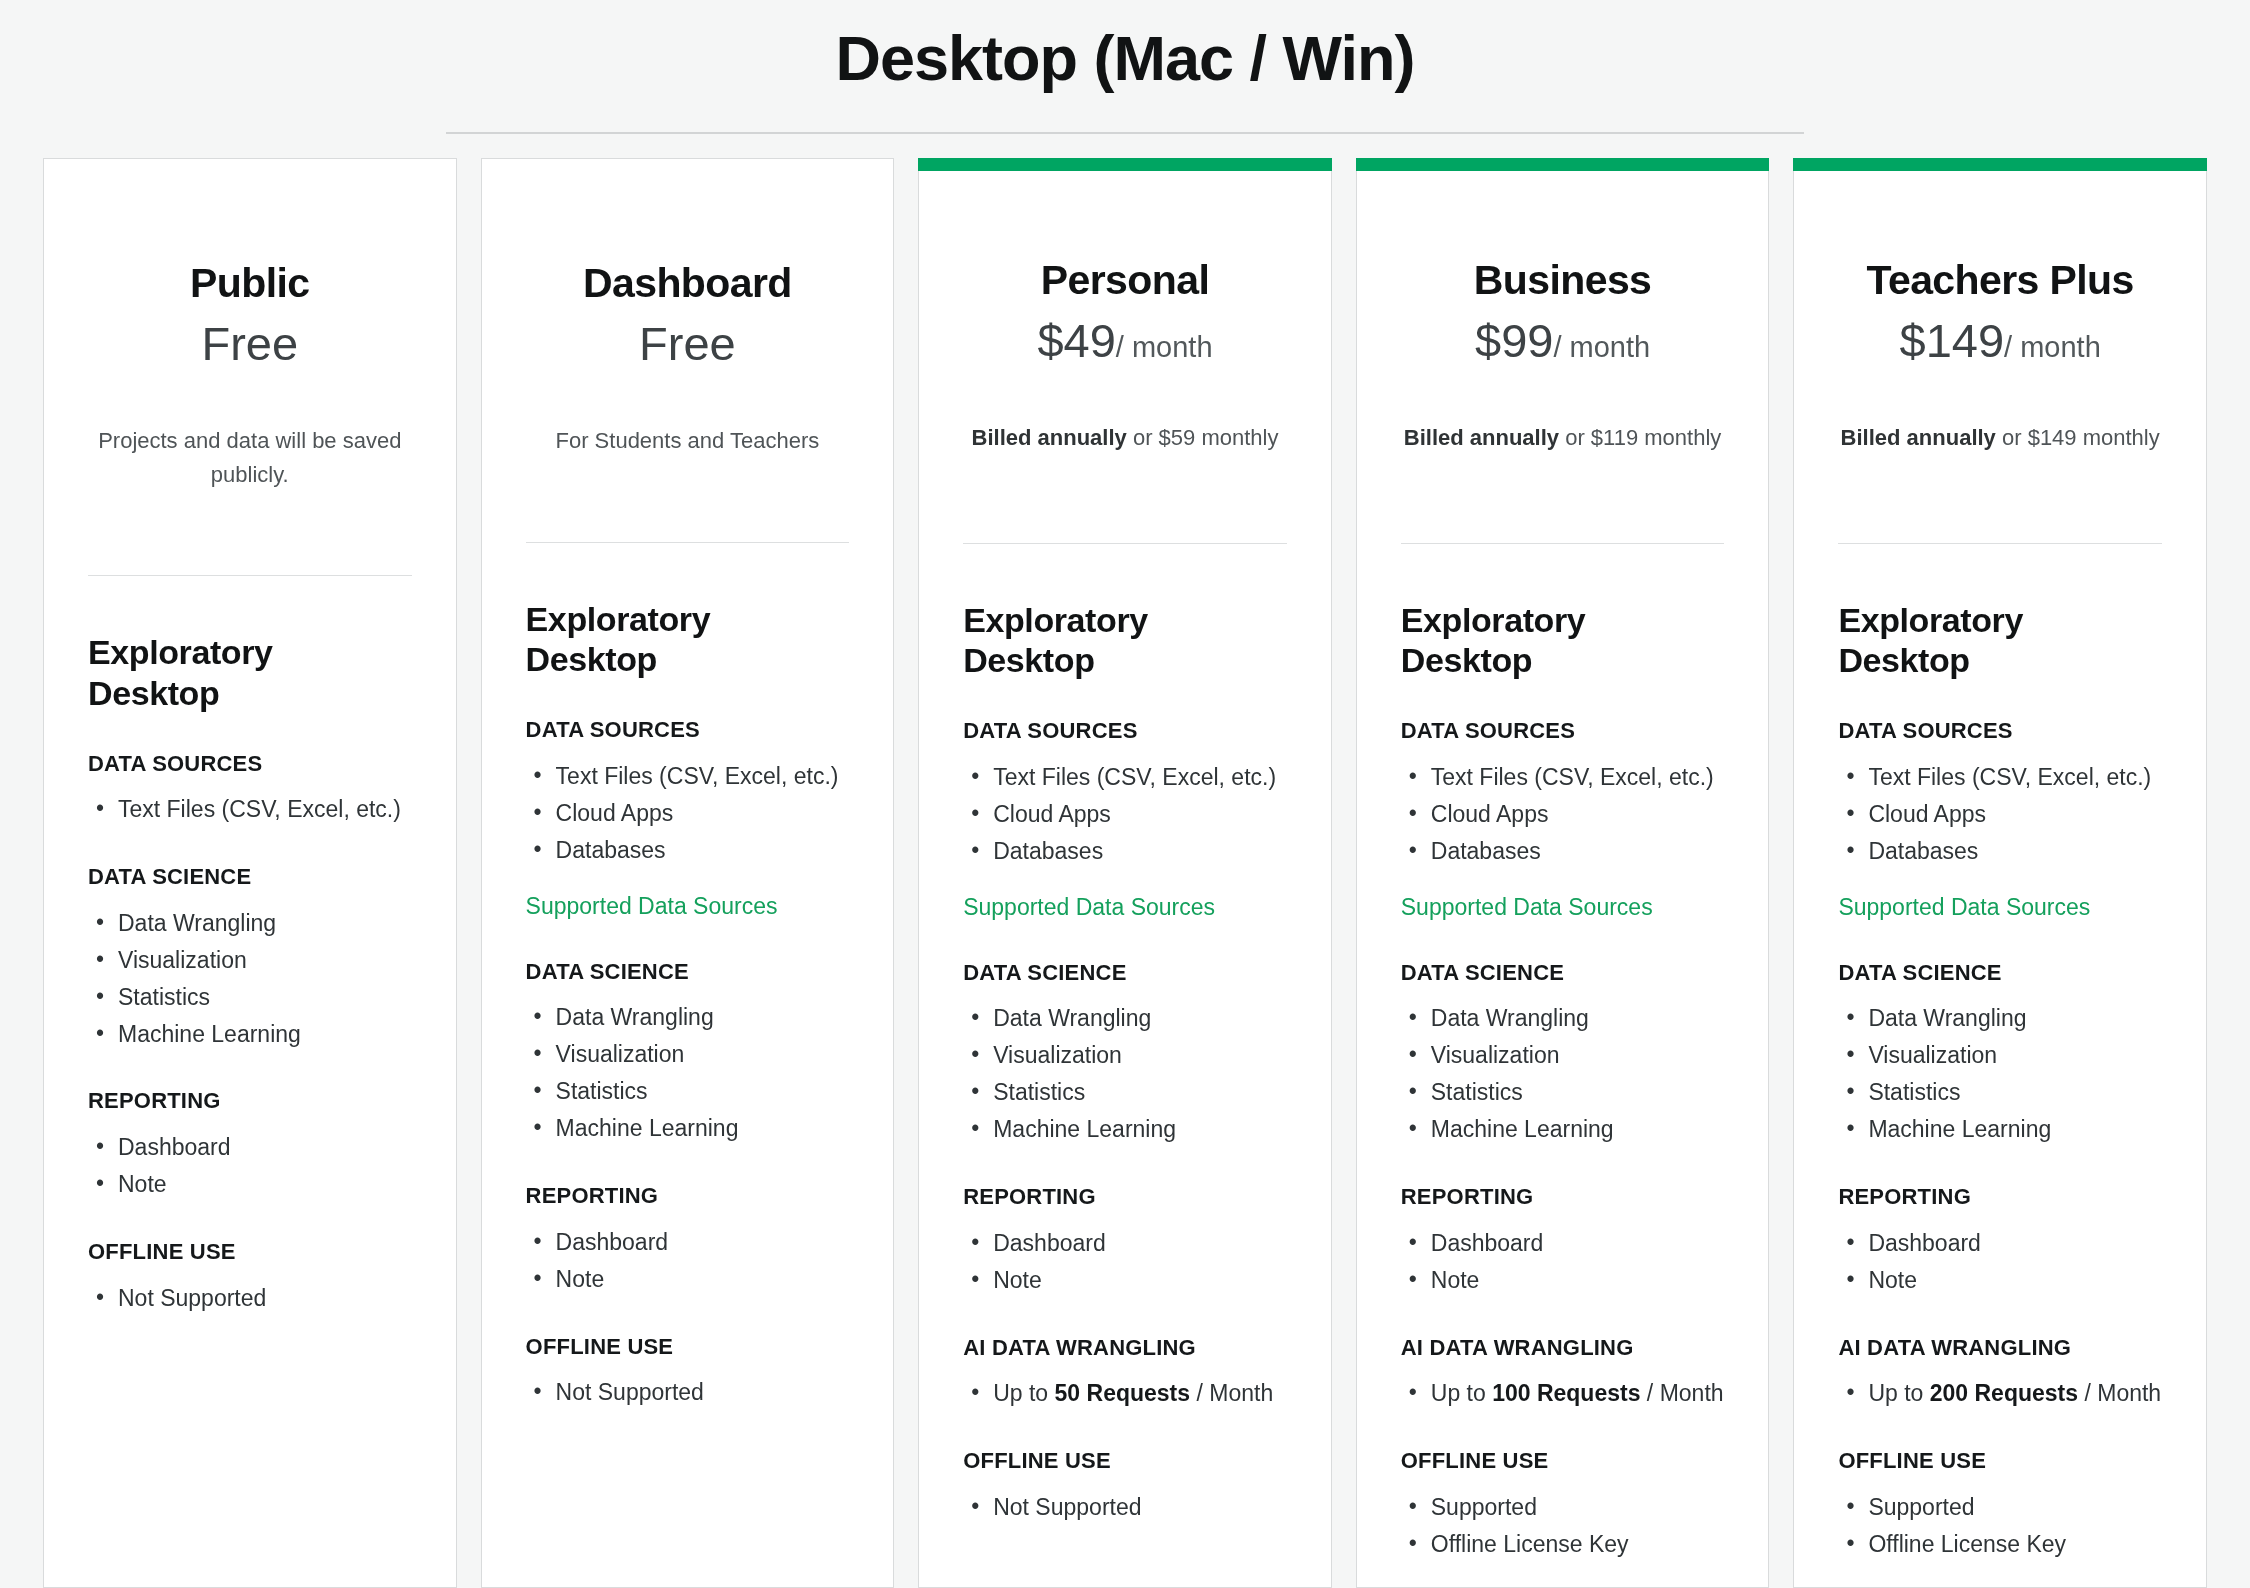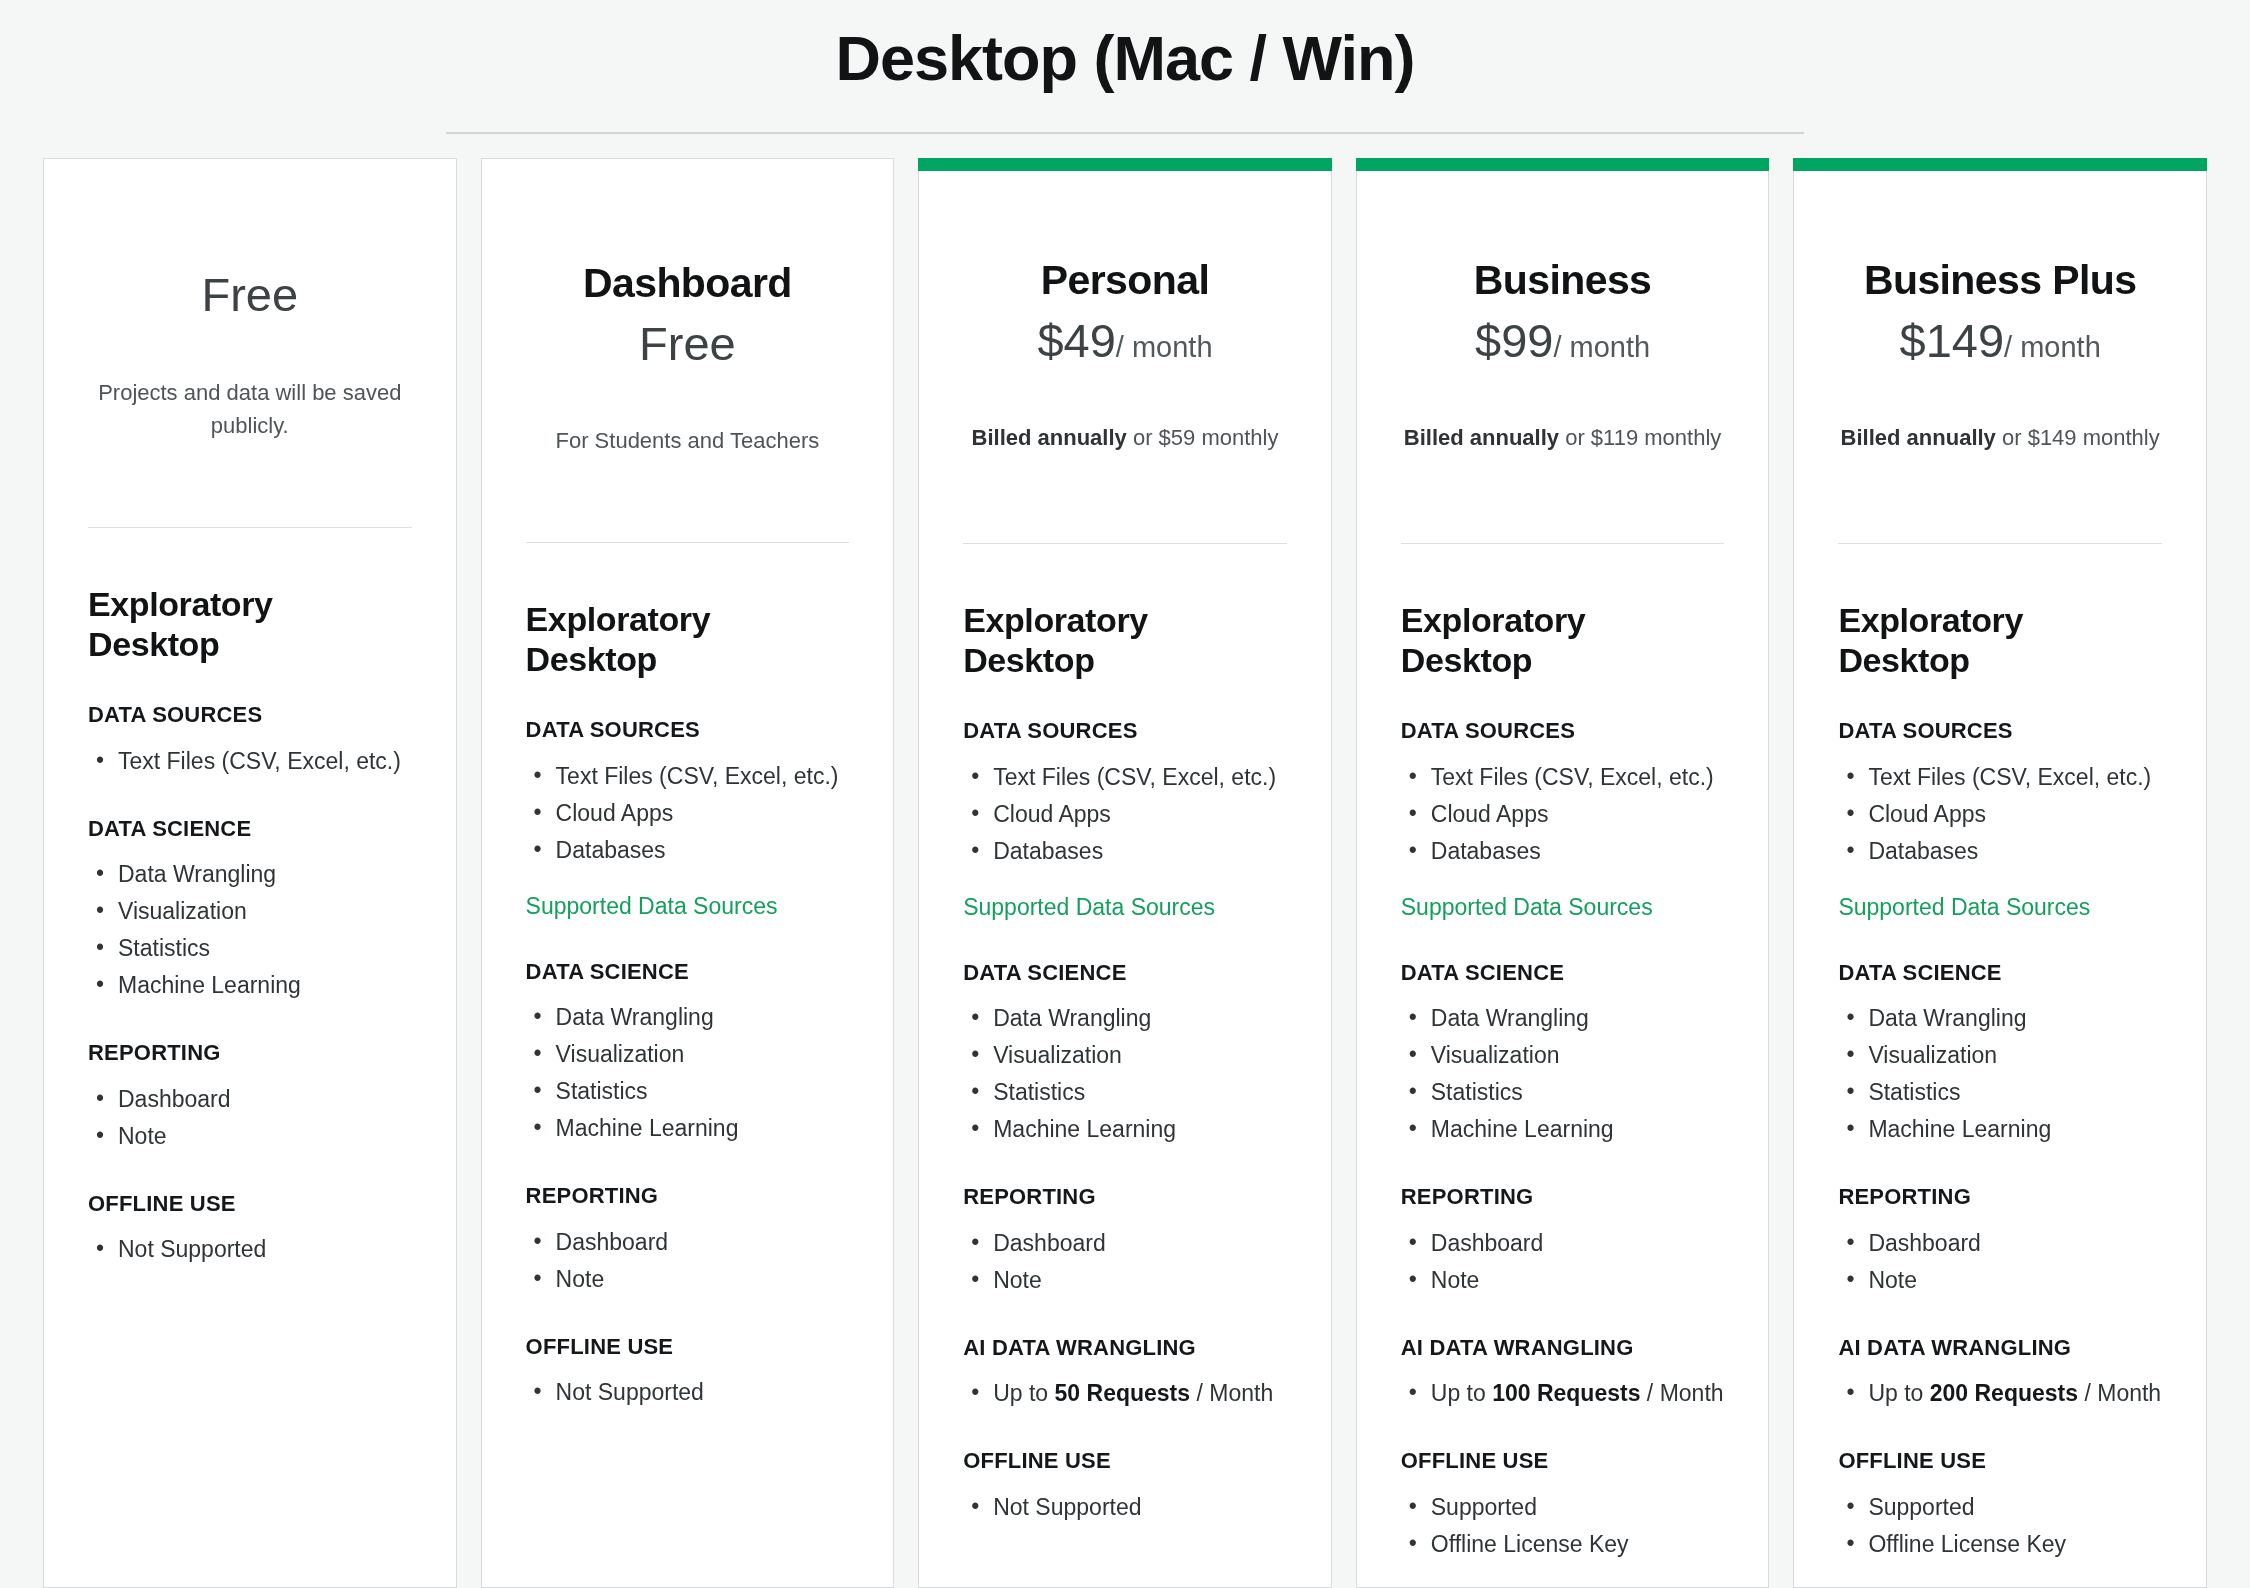--- a/index.html
+++ b/index.html
@@ -175,20 +175,21 @@
 <body>
 
 <div class="page">
 
   <h1 class="page-title">Desktop (Mac / Win)</h1>
   <div class="title-divider"></div>
 
   <div class="cards" id="cards-root">
       <div class="card no-accent">
         <div class="card-head">
+          <div class="plan-name">Public</div>
           <div class="plan-price"><span class="amount">Free</span></div>
           <div class="plan-note"><span>Projects and data will be saved publicly.</span></div>
         </div>
         <div class="spacer-free"></div>
         <div class="card-divider"></div>
         <div class="after-divider"></div>
         <div class="feature-title">Exploratory Desktop</div>
         <div class="group">
           <div class="group-label">DATA SOURCES</div>
           <ul class="group-items">
@@ -355,21 +356,21 @@
           <div class="group-label">OFFLINE USE</div>
           <ul class="group-items">
             <li><span>Supported</span></li>
             <li><span>Offline License Key</span></li>
           </ul>
         </div>
       </div>
       <div class="card">
         <div class="accent"></div>
         <div class="card-head">
-          <div class="plan-name">Business Plus</div>
+          <div class="plan-name">Teachers Plus</div>
           <div class="plan-price"><span class="amount">$149</span><span class="per">/ month</span></div>
           <div class="plan-note"><b>Billed annually</b><span> or $149 monthly</span></div>
         </div>
         <div class="spacer-paid"></div>
         <div class="card-divider"></div>
         <div class="after-divider"></div>
         <div class="feature-title">Exploratory Desktop</div>
         <div class="group">
           <div class="group-label">DATA SOURCES</div>
           <ul class="group-items">

